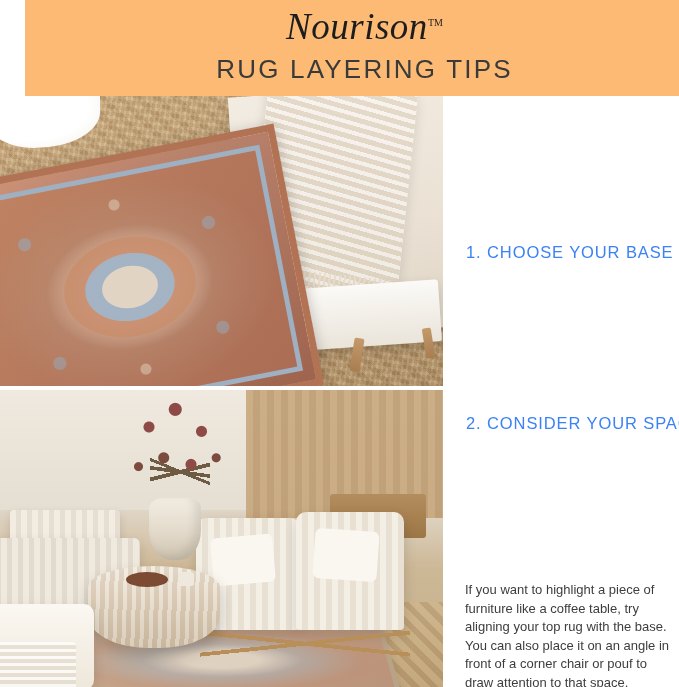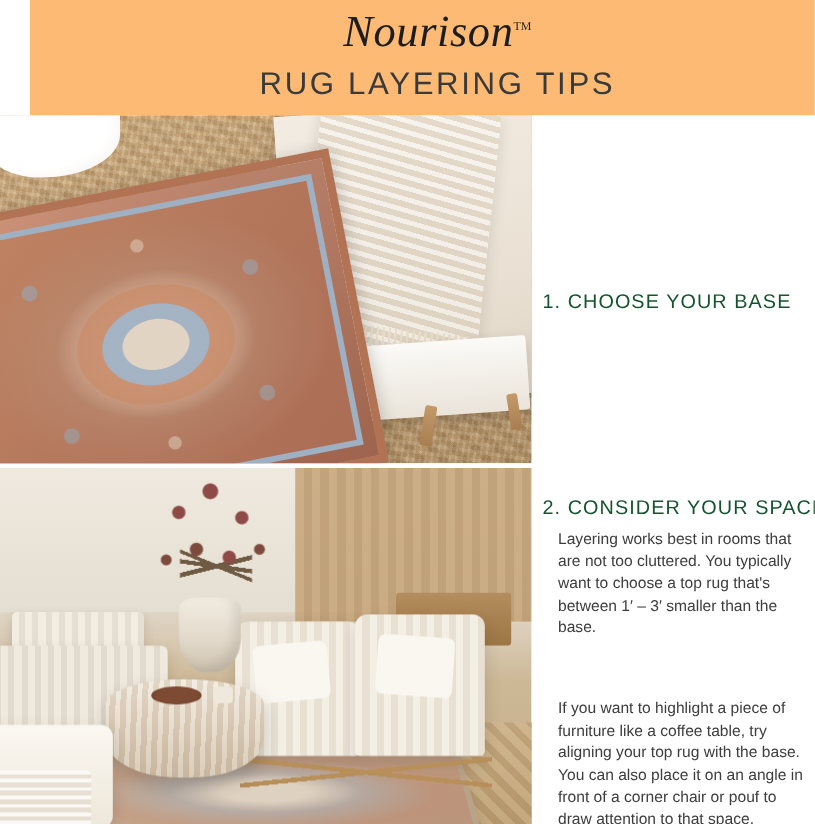--- a/index.html
+++ b/index.html
@@ -332,25 +332,25 @@
     height: 591px;
     padding: 0 10px 0 0;
     box-sizing: border-box;
   }
   .tip {
     position: absolute;
     left: 0;
     width: 224px;
   }
   .tip h3 {
-    margin: 0 0 7px 0;
+    margin: 0 0 7px 14px;
     font-size: 16.5px;
     letter-spacing: 0.9px;
     font-weight: 400;
-    color: #14532d;
+    color: #3b82f6;
     white-space: nowrap;
   }
   .tip p {
     margin: 0;
     font-size: 13px;
     line-height: 18.5px;
     color: #3d3d3d;
     padding-left: 13px;
     font-weight: 400;
   }
@@ -412,21 +412,20 @@
   </div>
 
   <div class="text-col">
 
     <div class="tip" style="top:147px;">
       <h3>1. CHOOSE YOUR BASE</h3>
     </div>
 
     <div class="tip" style="top:318px;">
       <h3>2. CONSIDER YOUR SPACE</h3>
-      <p>Layering works best in rooms that are not too cluttered. You typically want to choose a top rug that's between 1′ – 3′ smaller than the base.</p>
     </div>
 
     <div class="tip" style="top:485px;">
       <p>If you want to highlight a piece of furniture like a coffee table, try aligning your top rug with the base. You can also place it on an angle in front of a corner chair or pouf to draw attention to that space.</p>
     </div>
 
   </div>
 </div>
 
 </body></html>

